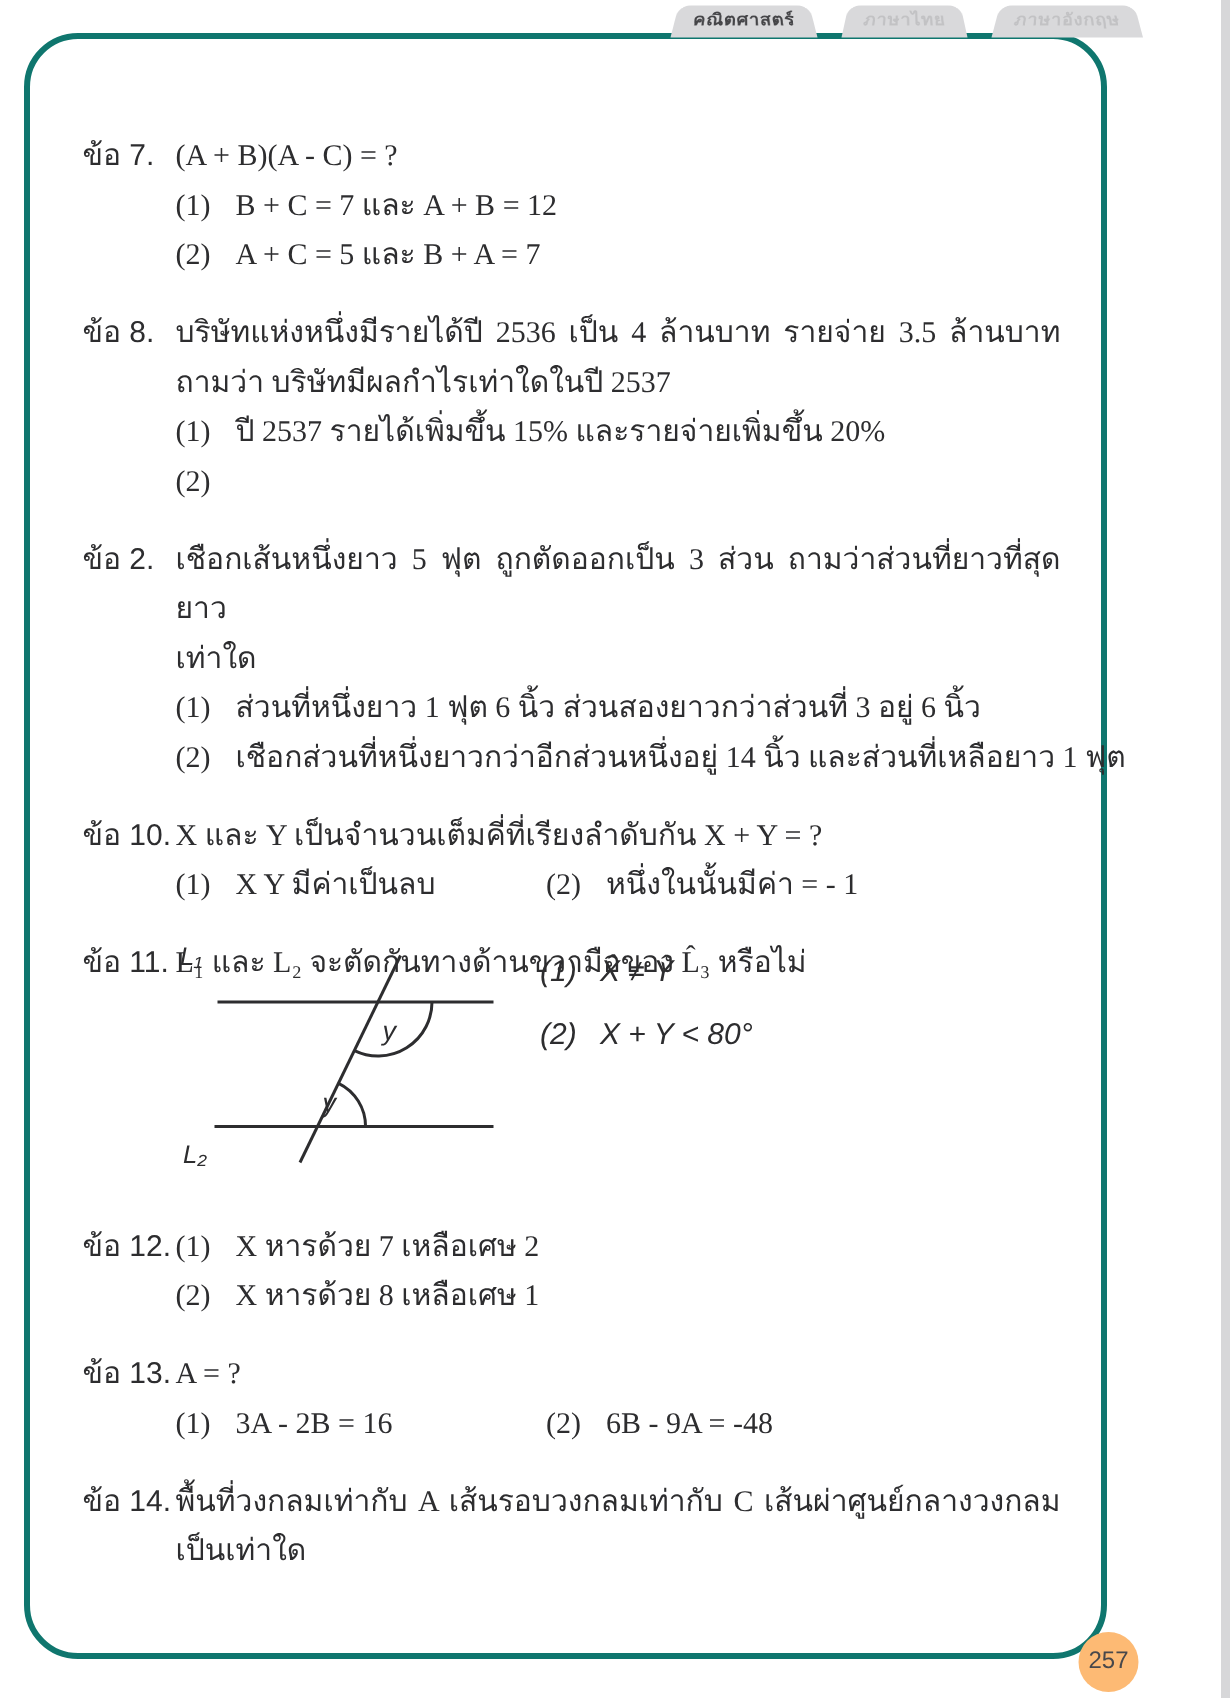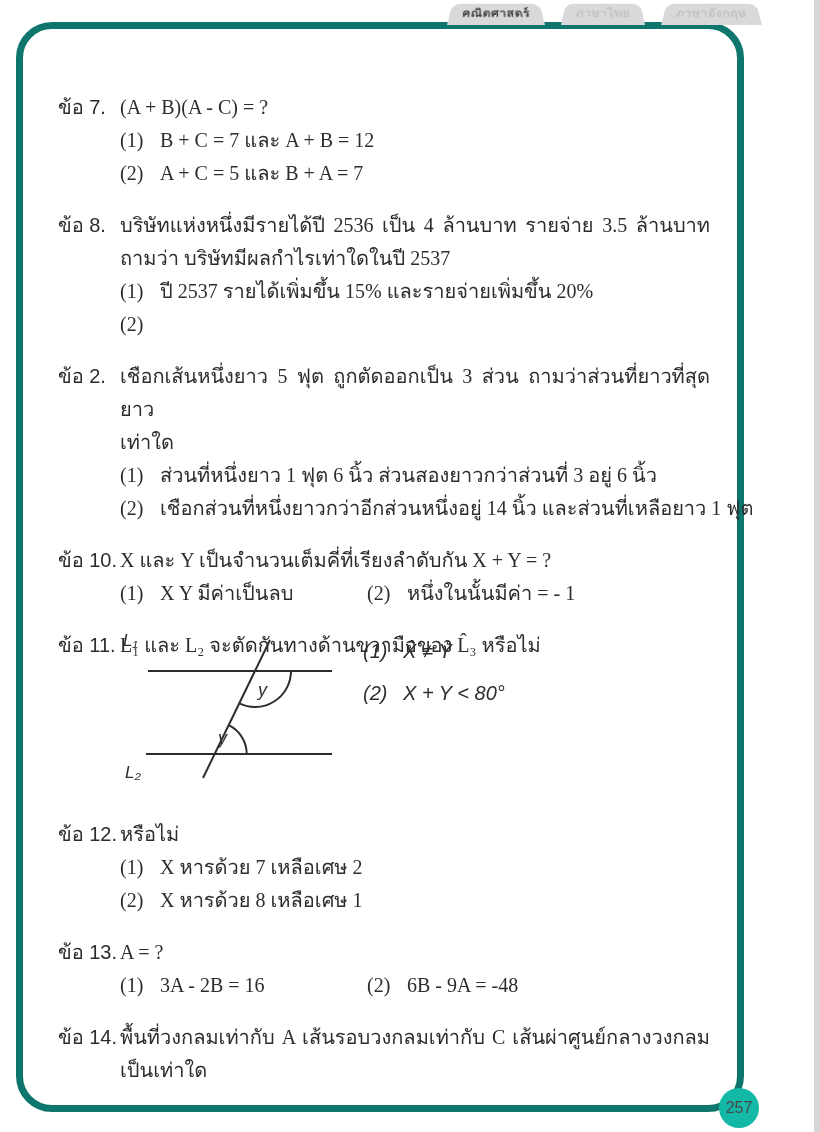--- a/index.html
+++ b/index.html
@@ -15,25 +15,25 @@
     height:25px; padding:0 13px; background:#d9d9db; border-radius:9px 9px 0 0;
     transform:perspective(55px) rotateX(16deg); transform-origin:50% 100%;
     font-size:13px; line-height:23px; color:#c2c2c4; font-weight:bold; letter-spacing:.5px;
     white-space:nowrap;
   }
   .tab.active { color:#454548; }
 
   
   .page {
     position:absolute; left:16px; top:22px; width:714px; height:1076px;
-    border:7px solid #0f766e; border-radius:36px; background:#fff;
+    border:4px solid #0f766e; border-radius:36px; background:#fff;
   }
   .page-number {
     position:absolute; left:719px; top:1088px; width:40px; height:40px; border-radius:50%;
-    background:#14b8a6; color:#48484b; font-size:16px;
+    background:#fdba74; color:#48484b; font-size:16px;
     display:flex; align-items:center; justify-content:center; z-index:3;
   }
 
   
   .content { position:absolute; left:35px; top:62px; width:652px; font-size:20px; }
   .q { margin-bottom:19px; }
   .q-row { display:flex; }
   .q-num { flex:0 0 62px; line-height:33px; white-space:nowrap; }
   .q-body { flex:1 1 auto; min-width:0;font-family:Liberation Serif, serif; }
   .q-line { line-height:33px; }
@@ -160,21 +160,20 @@
               <span class="opt-label">(2)</span>
               <span class="opt-text">X + Y &lt; 80°</span>
             </div>
           </div>
         </div>
       </div>
       <div class="q">
         <div class="q-row">
           <div class="q-num">ข้อ 12.</div>
           <div class="q-body">
-            <div class="q-line">หรือไม่</div>
             <div class="opt">
               <span class="opt-label">(1)</span>
               <span class="opt-text">X หารด้วย 7 เหลือเศษ 2</span>
             </div>
             <div class="opt">
               <span class="opt-label">(2)</span>
               <span class="opt-text">X หารด้วย 8 เหลือเศษ 1</span>
             </div>
           </div>
         </div>

